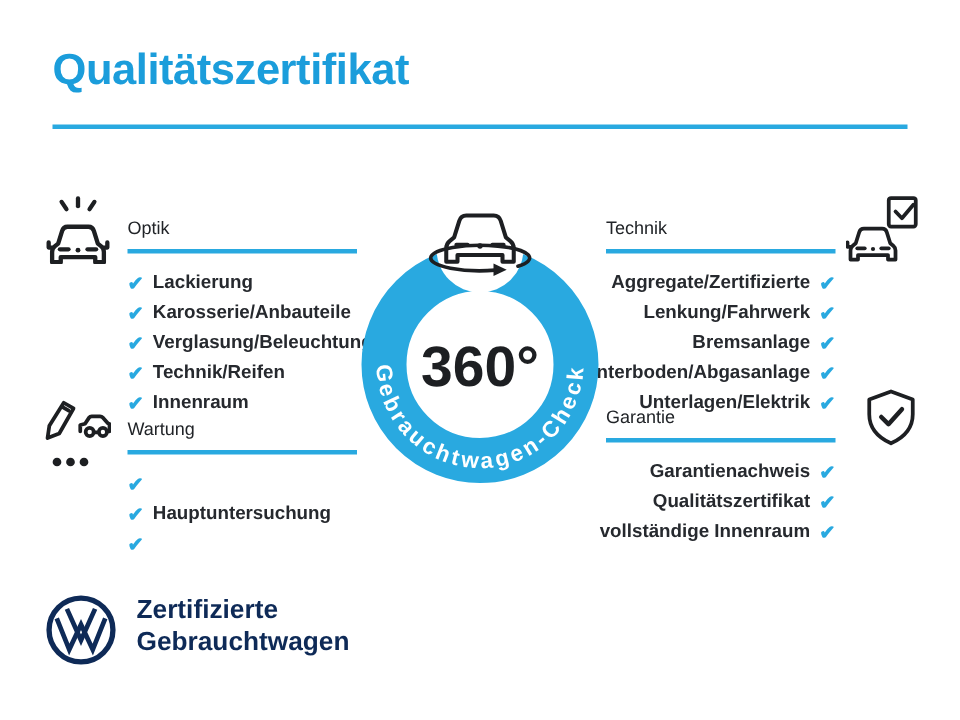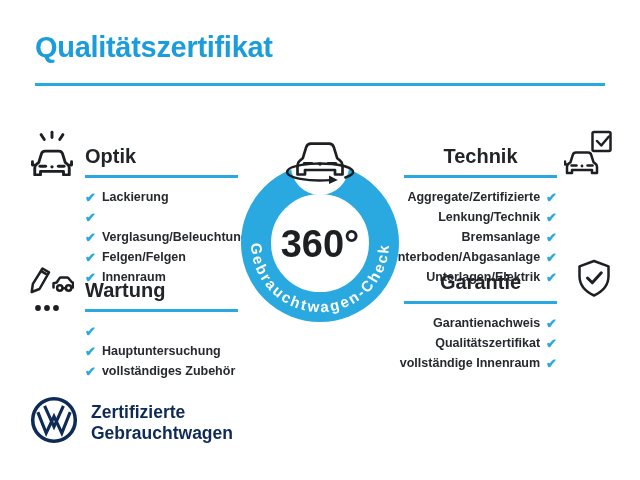--- a/index.html
+++ b/index.html
@@ -9,41 +9,41 @@
   
   .title { position:absolute; left:35px; top:31px; font-size:29px; font-weight:bold;
            color:#1b9ddb; letter-spacing:-0.3px; }
   .title-rule { position:absolute; left:35px; top:83px; width:570px; height:3px; background:#29a9e0; }
 
   
   .section { position:absolute; width:208px; }
   .section .sec-icon { position:absolute; top:0; }
   .section.left  .sec-icon { left:0; }
   .section.right .sec-icon { right:0; }
-  .sec-head { font-size:20px; font-weight:bold; color:#212428; padding-top:15px; }
+  .sec-head { font-size:12px; font-weight:normal; color:#212428; padding-top:15px; }
   .section.left  .sec-head, .section.left  .sec-rule, .section.left  ul { margin-left:55px; }
   .section.right .sec-head, .section.right .sec-rule, .section.right ul { margin-right:55px; }
-  .section.right { text-align:center; }
+  .section.right { text-align:left; }
   .sec-rule { height:3px; background:#29a9e0; margin-top:7px; }
   .section ul { list-style:none; padding:0; margin-top:9px; margin-bottom:0; }
   .section li { display:flex; align-items:center; gap:6px; height:20px;
                 font-size:12.5px; font-weight:bold; color:#26292e; white-space:nowrap; }
   .section.right li { flex-direction:row-reverse; }
   .check { color:#29a9e0; font-size:13px; line-height:1; }
 
   #sec-optik    { left:30px;  top:130px; }
   #sec-technik  { right:28px; top:130px; }
   #sec-wartung  { left:30px;  top:264px; }
   #sec-garantie { right:28px; top:256px;margin-left:37px; }
 
   
   .badge { position:absolute; left:230px; top:120px; width:180px; height:216px; }
 
   
-  .footer { position:absolute; left:30px; top:396px; display:flex; align-items:flex-end; gap:13px; }
+  .footer { position:absolute; left:30px; top:396px; display:flex; align-items:flex-start; gap:13px; }
   .brand { font-size:17.5px; font-weight:bold; color:#0e2a57; line-height:21px; }
 
   .icon-stroke { fill:none; stroke:#1d1f22; stroke-width:2.5; stroke-linecap:round; stroke-linejoin:round; }
 </style>
 </head>
 <body>
 
 <div class="canvas">
 
   <div class="title">Qualitätszertifikat</div>
@@ -67,28 +67,29 @@
     </svg>
     <div class="sec-head">Optik</div>
     <div class="sec-rule"></div>
     <ul>
       <li>
           <span class="check">✔</span>
           <span>Lackierung</span>
         </li>
       <li>
           <span class="check">✔</span>
+          <span>Karosserie/Anbauteile</span>
         </li>
       <li>
           <span class="check">✔</span>
           <span>Verglasung/Beleuchtung</span>
         </li>
       <li>
           <span class="check">✔</span>
-          <span>Felgen/Felgen</span>
+          <span>Technik/Reifen</span>
         </li>
       <li>
           <span class="check">✔</span>
           <span>Innenraum</span>
         </li>
     </ul>
   </div>
 
   <div class="section right" id="sec-technik">
     <svg class="sec-icon" width="48" height="46" viewBox="0 0 48 46">
@@ -106,21 +107,21 @@
     </svg>
     <div class="sec-head">Technik</div>
     <div class="sec-rule"></div>
     <ul>
       <li>
           <span class="check">✔</span>
           <span>Aggregate/Zertifizierte</span>
         </li>
       <li>
           <span class="check">✔</span>
-          <span>Lenkung/Technik</span>
+          <span>Lenkung/Fahrwerk</span>
         </li>
       <li>
           <span class="check">✔</span>
           <span>Bremsanlage</span>
         </li>
       <li>
           <span class="check">✔</span>
           <span>Unterboden/Abgasanlage</span>
         </li>
       <li>
@@ -149,21 +150,20 @@
     <ul>
       <li>
           <span class="check">✔</span>
         </li>
       <li>
           <span class="check">✔</span>
           <span>Hauptuntersuchung</span>
         </li>
       <li>
           <span class="check">✔</span>
-          <span>vollständiges Zubehör</span>
         </li>
     </ul>
   </div>
 
   <div class="section right" id="sec-garantie">
     <svg class="sec-icon" width="36" height="42" viewBox="0 0 36 40" style="margin-top:2px">
       <g class="icon-stroke">
         <path d="M18,2 l14.5,5.3 v9.8 c0,9 -6,15.6 -14.5,19.4 C9.5,32.7 3.5,26.1 3.5,17.1 V7.3 z"></path>
         <path d="M11.5,19 l4.8,4.8 9,-10" stroke-width="3"></path>
       </g>

